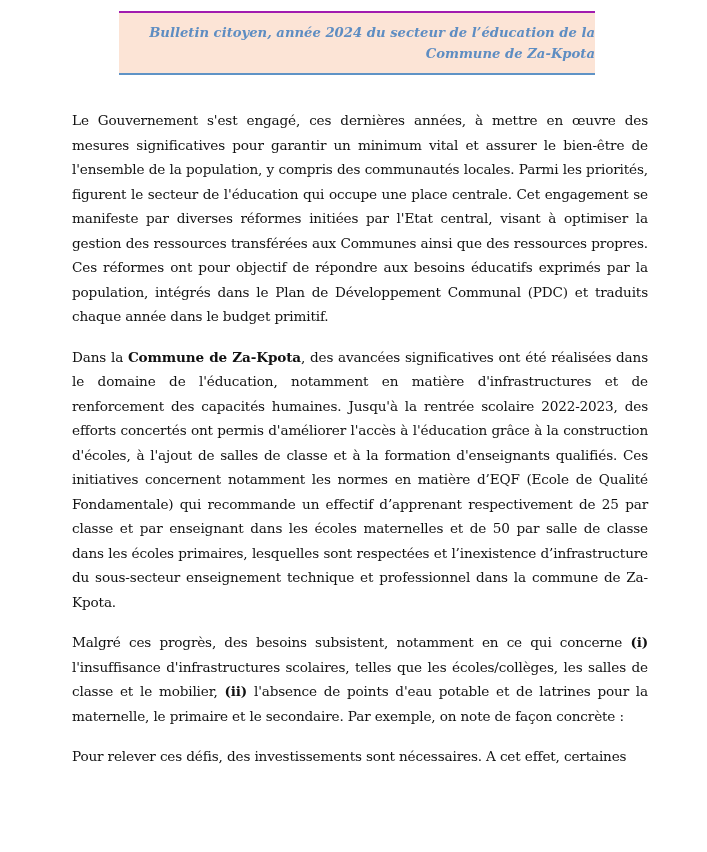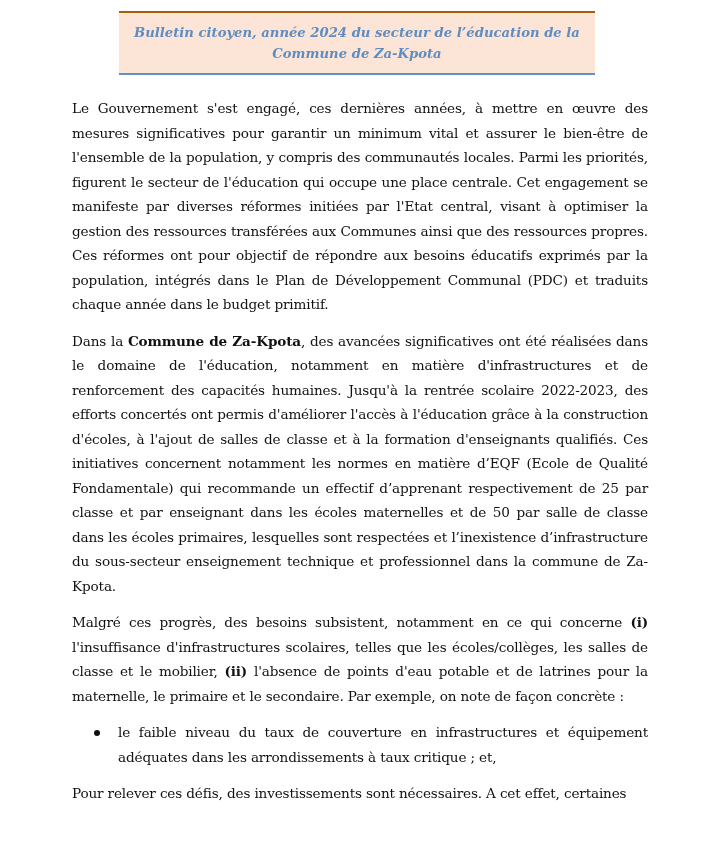--- a/index.html
+++ b/index.html
@@ -1,29 +1,29 @@
 <!DOCTYPE html>
 <html><head>
 <meta charset="utf-8">
 <style>
   html, body { margin: 0; padding: 0; background: #ffffff; }
   body { width: 707px; height: 852px; overflow: hidden; position: relative;
          font-family: "DejaVu Serif", serif; color: #111; }
   .title-box {
     position: absolute; left: 119px; top: 11px; width: 476px; height: 60px;
-    background: #FCE4D6; border-top: 2px solid #a16207; border-bottom: 2px solid #5F93C6;
-    display: flex; flex-direction: column; align-items: center; justify-content: center;
+    background: #FCE4D6; border-top: 2px solid #a21caf; border-bottom: 2px solid #5F93C6;
+    display: flex; flex-direction: column; align-items: flex-end; justify-content: center;
   }
   .title-line {
     font-family: "DejaVu Serif", serif; font-style: italic; font-weight: bold;
     font-size: 13.2px; color: #5E8DC2; line-height: 21px; white-space: nowrap;
   }
   .content { position: absolute; left: 72px; top: 92px; width: 576px; }
   .para {
-    font-size: 13.6px; line-height: 24.5px; text-align: justify; margin: 4px 0 12px 0;
+    font-size: 13.6px; line-height: 24.5px; text-align: justify; margin: 16px 0 12px 0;
     letter-spacing: -0.15px;
   }
   .para b { font-weight: bold; }
   .bullets { list-style: none; margin: 0 0 12px 0; padding: 0; }
   .bullet { position: relative; padding-left: 46px; font-size: 13.6px; line-height: 24.5px;
             text-align: justify; letter-spacing: -0.15px; }
   .bullet-dot { position: absolute; left: 22px; top: 10px; width: 6px; height: 6px;
                 border-radius: 50%; background: #111; }
 </style>
 </head>
@@ -35,20 +35,16 @@
 </div>
 
 <div class="content">
   <p class="para">Le Gouvernement s'est engagé, ces dernières années, à mettre en œuvre des mesures significatives pour garantir un minimum vital et assurer le bien-être de l'ensemble de la population, y compris des communautés locales. Parmi les priorités, figurent le secteur de l'éducation qui occupe une place centrale. Cet engagement se manifeste par diverses réformes initiées par l'Etat central, visant à optimiser la gestion des ressources transférées aux Communes ainsi que des ressources propres. Ces réformes ont pour objectif de répondre aux besoins éducatifs exprimés par la population, intégrés dans le Plan de Développement Communal (PDC) et traduits chaque année dans le budget primitif.</p>
 
   <p class="para"><span>Dans la </span><b>Commune de Za-Kpota</b><span>, des avancées significatives ont été réalisées dans le domaine de l'éducation, notamment en matière d'infrastructures et de renforcement des capacités humaines. Jusqu'à la rentrée scolaire 2022-2023, des efforts concertés ont permis d'améliorer l'accès à l'éducation grâce à la construction d'écoles, à l'ajout de salles de classe et à la formation d'enseignants qualifiés. Ces initiatives concernent notamment les normes en matière d’EQF (Ecole de Qualité Fondamentale) qui recommande un effectif d’apprenant respectivement de 25 par classe et par enseignant dans les écoles maternelles et de 50 par salle de classe dans les écoles primaires, lesquelles sont respectées et l’inexistence d’infrastructure du sous-secteur enseignement technique et professionnel dans la commune de Za-Kpota.</span></p>
 
   <p class="para"><span>Malgré ces progrès, des besoins subsistent, notamment en ce qui concerne </span><b>(i)</b><span> l'insuffisance d'infrastructures scolaires, telles que les écoles/collèges, les salles de classe et le mobilier, </span><b>(ii)</b><span> l'absence de points d'eau potable et de latrines pour la maternelle, le primaire et le secondaire. Par exemple, on note de façon concrète :</span></p>
 
   <ul class="bullets">
-    <li class="bullet">
-      <span class="bullet-dot"></span>
-      <span>le faible niveau du taux de couverture en infrastructures et équipement adéquates dans les arrondissements à taux critique ; et,</span>
-    </li>
   </ul>
 
   <p class="para">Pour relever ces défis, des investissements sont nécessaires. A cet effet, certaines</p>
 </div>
 
 </body></html>

